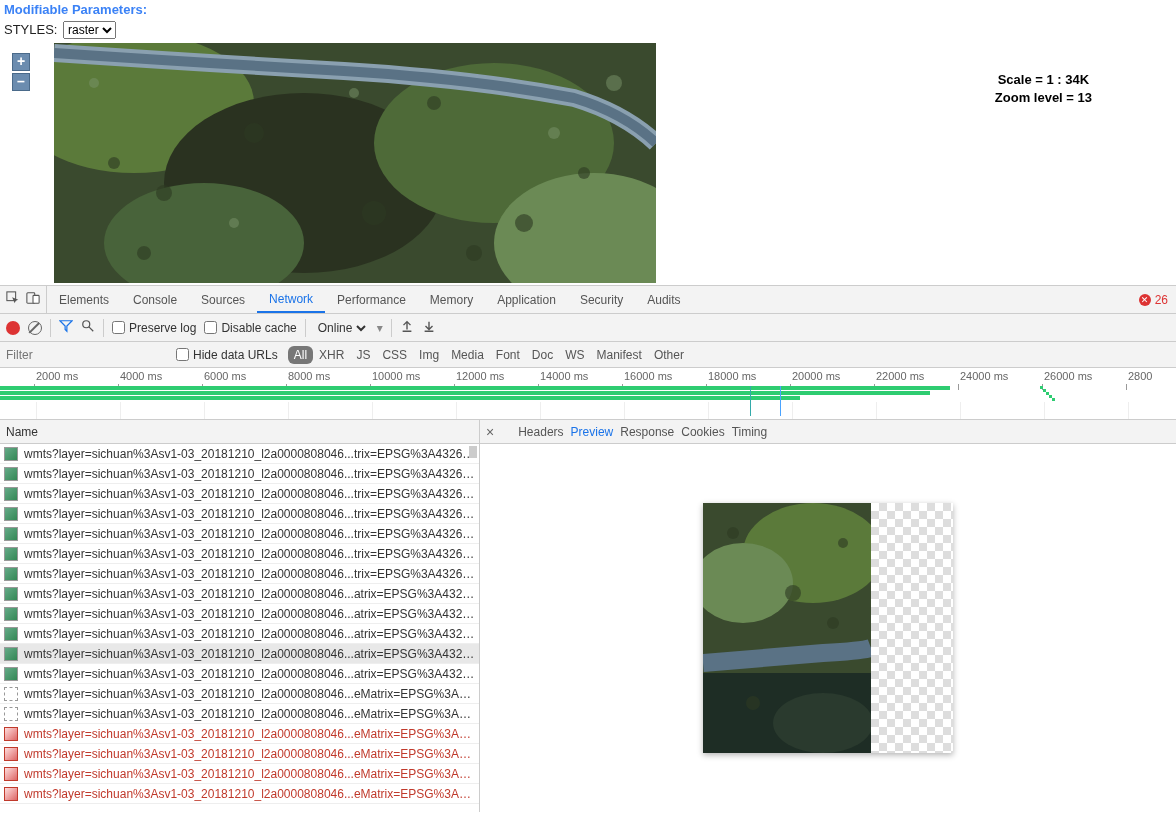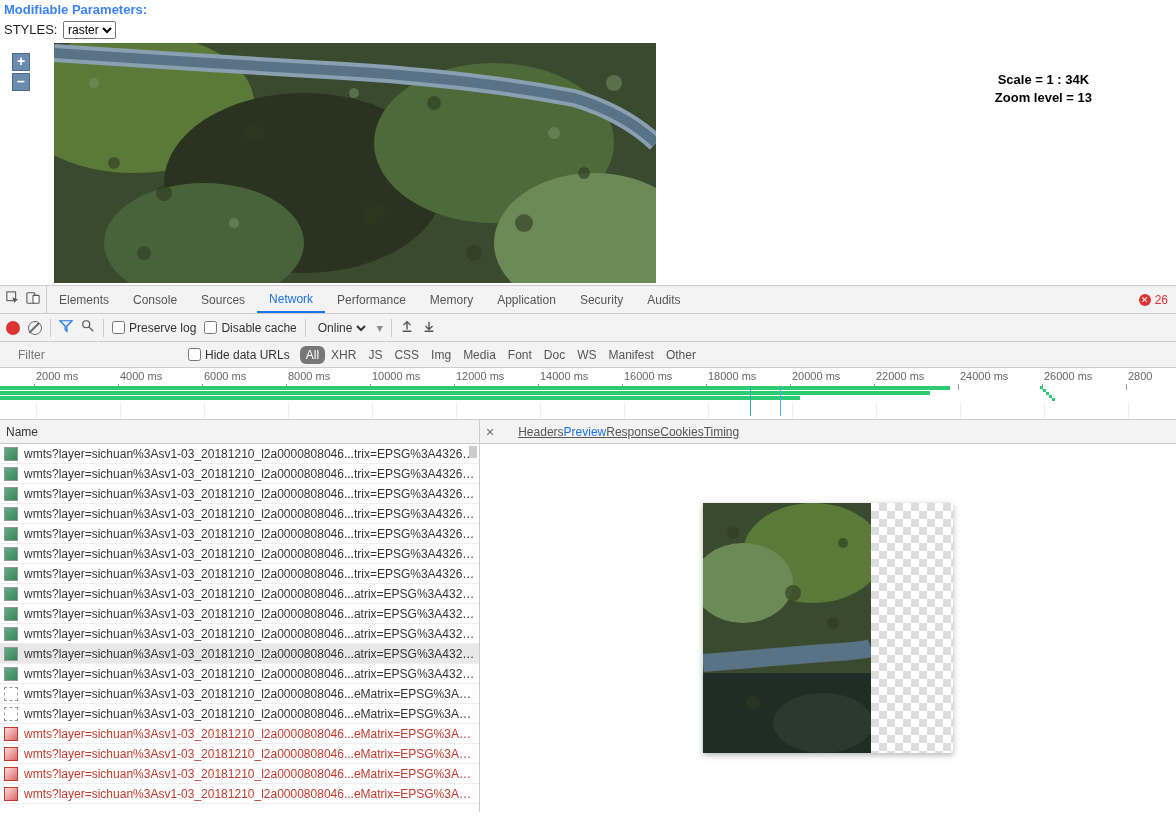--- a/index.html
+++ b/index.html
@@ -33,21 +33,21 @@
   .dt-toolbar { display: flex; align-items: center; height: 28px; border-bottom: 1px solid #ccc; background: #f3f3f3; padding: 0 6px; gap: 8px; color: #555; }
   .rec-dot { width: 14px; height: 14px; border-radius: 50%; background: #d33; }
   .clear-icon { width: 14px; height: 14px; border: 1.5px solid #666; border-radius: 50%; position: relative; }
   .clear-icon::after { content: ""; position: absolute; width: 14px; height: 1.5px; background: #666; top: 5px; left: -2px; transform: rotate(-45deg); }
   .divider { width: 1px; height: 18px; background: #ccc; }
   .funnel-icon svg, .search-mini svg, .upload-icon svg, .download-icon svg { width: 14px; height: 14px; }
   .cb-label { display: flex; align-items: center; gap: 4px; font-size: 12px; color: #333; }
   .cb-label input { width: 13px; height: 13px; }
   .online-sel { border: none; background: transparent; font-size: 12px; color: #333; }
   
-  .dt-filter { display: flex; align-items: center; height: 26px; border-bottom: 1px solid #ccc; background: #f3f3f3; padding: 0 18px; gap: 10px; color: #555; }
+  .dt-filter { display: flex; align-items: center; height: 26px; border-bottom: 1px solid #ccc; background: #f3f3f3; padding: 0 6px; gap: 10px; color: #555; }
   .filter-input { width: 160px; border: none; background: transparent; font-size: 12px; color: #555; }
   .filter-types span { padding: 2px 6px; cursor: pointer; font-size: 12px; color: #555; }
   .filter-types span.active { background: #777; color: #fff; border-radius: 6px; }
   
   
   .timeline { height: 52px; border-bottom: 1px solid #ccc; background: #fff; position: relative; overflow: hidden; }
   .tl-ticks { display: flex; height: 18px; font-size: 11px; color: #666; position: relative; }
   .tl-tick { position: absolute; top: 2px; white-space: nowrap; }
   .tl-tick::before { content: ""; position: absolute; left: -2px; top: 14px; width: 1px; height: 6px; background: #999; }
   .tl-bars { position: absolute; top: 18px; left: 0; right: 0; }
@@ -344,21 +344,21 @@
           </div>
           <div class="req-row err">
             <div class="req-icon err"></div>
             <div class="rname">wmts?layer=sichuan%3Asv1-03_20181210_l2a0000808046...eMatrix=EPSG%3A4326%3.</div>
           </div>
         </div>
     </div>
     <div class="detail-panel">
       <div class="detail-tabs">
         <span class="close-x">×</span>
-        <span id="detail-tabs-container" style="display:flex;gap:0;text-decoration:underline;">
+        <span id="detail-tabs-container" style="display:flex;gap:7px;">
             <span class="detail-tab">Headers</span>
             <span class="detail-tab active">Preview</span>
             <span class="detail-tab">Response</span>
             <span class="detail-tab">Cookies</span>
             <span class="detail-tab">Timing</span>
           </span>
       </div>
       <div class="preview-area">
         <div class="preview-tile">
           <div class="tile-left">

